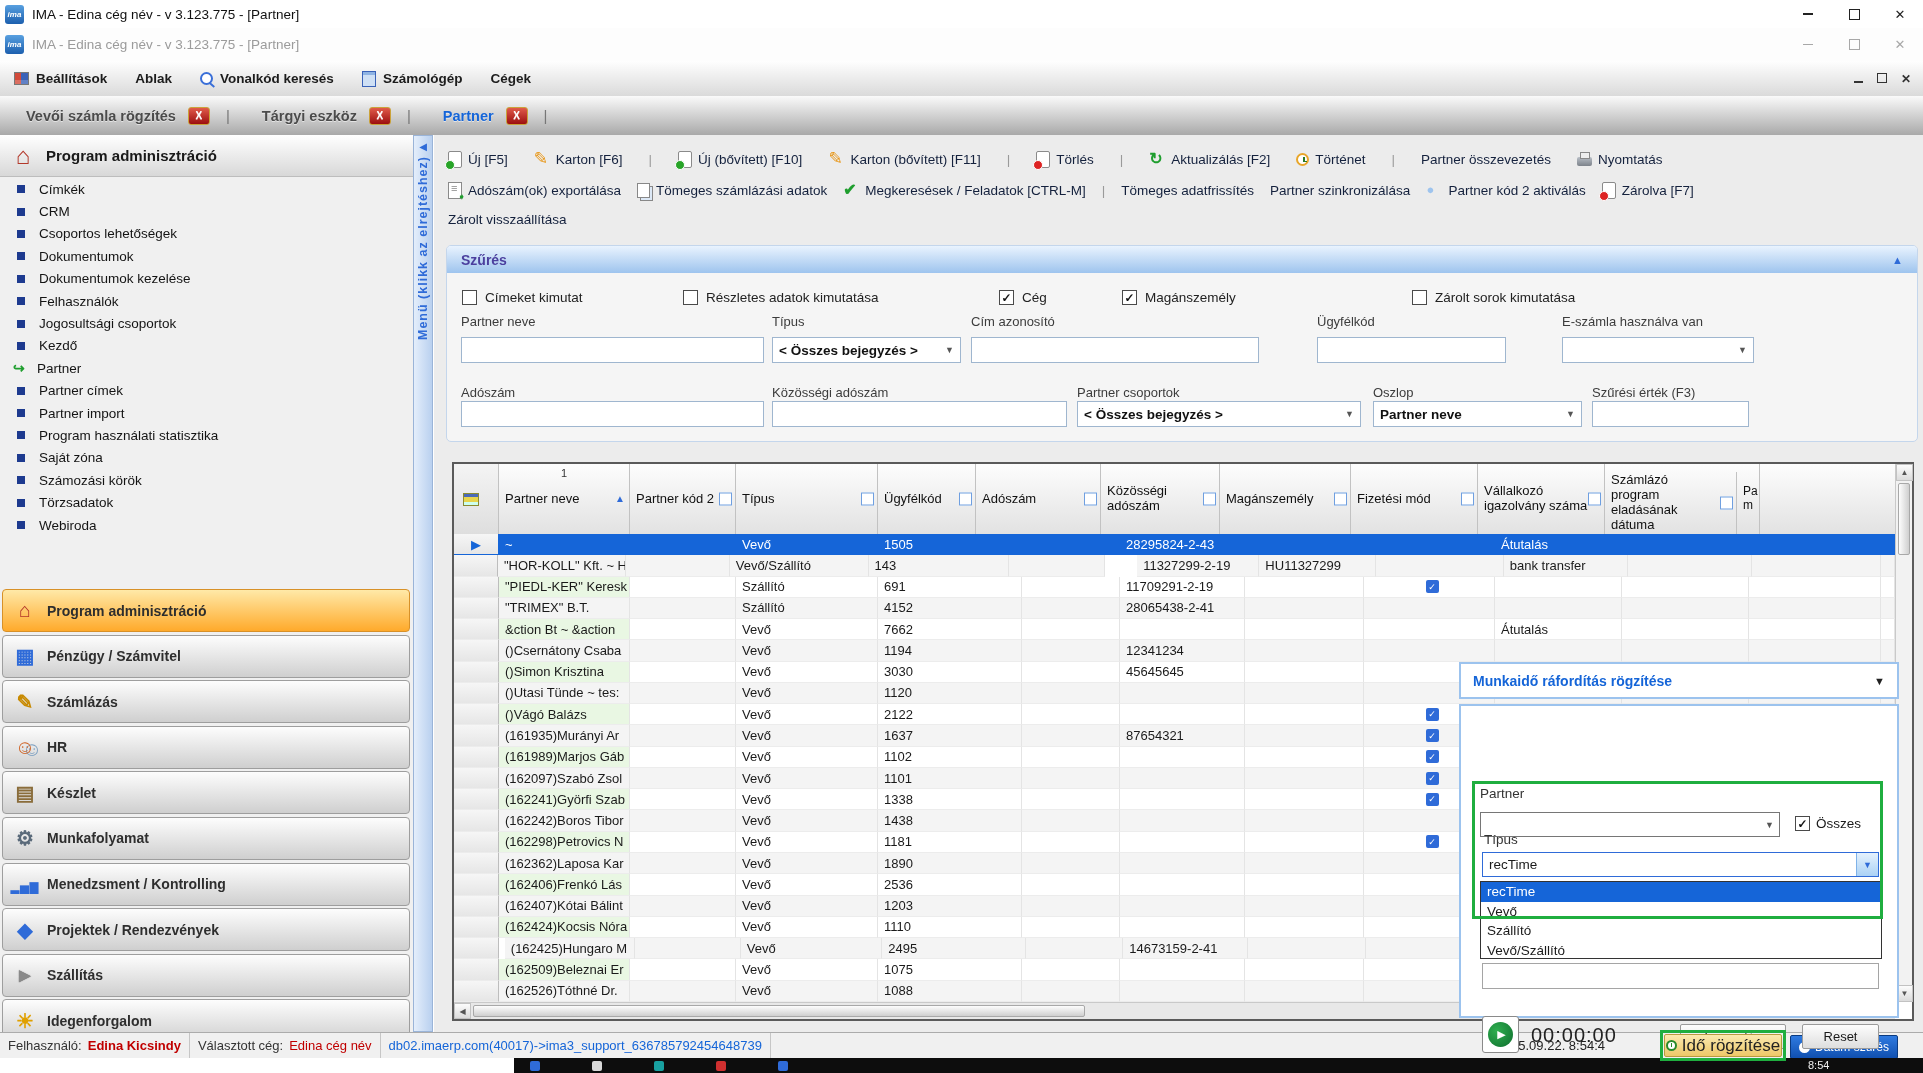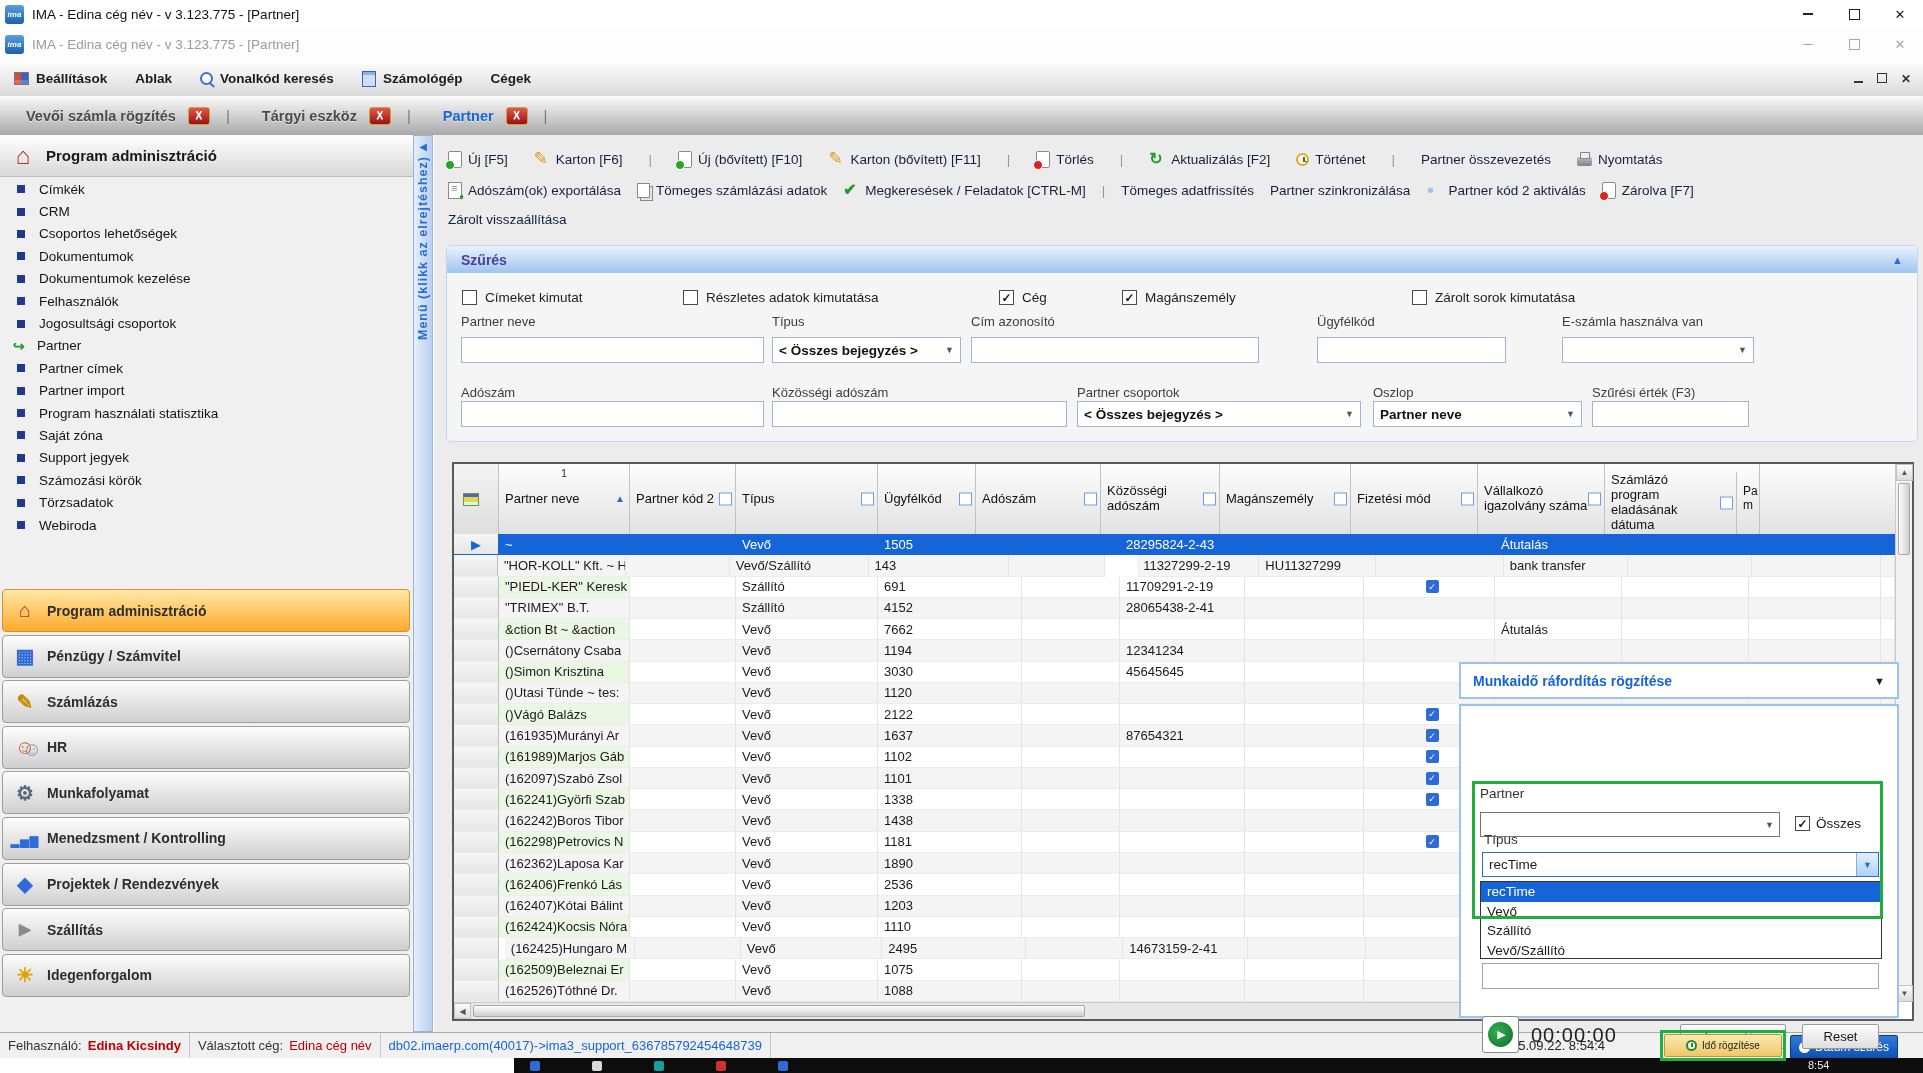--- a/index.html
+++ b/index.html
@@ -171,21 +171,21 @@
   .statusbar{position:absolute;left:0;top:1032px;width:100%;height:26px;background:#f0f0f0;border-top:1px solid #ababab;
              display:flex;align-items:center;font-size:13px;color:#333;box-sizing:border-box}
   .stseg{padding:0 8px;display:flex;gap:6px;align-items:center;height:100%;border-right:1px solid #c6c6c6}
   .stuser{color:#c00000;font-weight:700}
   .stcompany{color:#c00000}
   .stconn{color:#1565d8}
   .sttime{position:absolute;right:318px;top:5px;color:#222}
   .idobox{position:absolute;left:1660px;top:-3px;width:126px;height:31px;border:3px solid #1fae3f;box-sizing:border-box;z-index:40;
           display:flex;align-items:center;justify-content:center}
   .idobtn{width:116px;height:21px;background:linear-gradient(#fbe9b0,#edc868);border:1px solid #b89a40;border-radius:2px;
-          display:flex;align-items:center;justify-content:center;gap:5px;font-size:10px;color:#222;cursor:pointer}
+          display:flex;align-items:center;justify-content:center;gap:5px;font-size:17px;color:#222;cursor:pointer}
   .sclock{width:11px;height:11px;border:2px solid #2a8a2a;border-radius:50%;box-sizing:border-box;position:relative;background:#fff;flex:none}
   .sclock::after{content:"";position:absolute;left:3px;top:1px;width:1.5px;height:3.5px;background:#2a8a2a}
   .datumbtn{position:absolute;left:1790px;top:2px;width:106px;height:22px;background:linear-gradient(#2f7ae0,#1050b0);
             border:1px solid #0a3a80;border-radius:2px;color:#fff;font-size:12px;display:flex;align-items:center;
             justify-content:center;gap:5px;cursor:pointer}
   .datumbtn .sclock{border-color:#fff}
   .datumbtn .sclock::after{background:#fff}
   .taskbar{position:absolute;left:0;top:1058px;width:100%;height:15px;background:#0d0d0d}
   .tbwhite{position:absolute;left:0;top:0;width:514px;height:15px;background:#fff}
   .tkico{position:absolute;top:3px;width:10px;height:10px;border-radius:2px}
@@ -297,43 +297,43 @@
           <span>Dokumentumok kezelése</span>
         </div>
         <div class="sitem">
           <span class="sbullet"></span>
           <span>Felhasználók</span>
         </div>
         <div class="sitem">
           <span class="sbullet"></span>
           <span>Jogosultsági csoportok</span>
         </div>
+        <div class="sitem">
+          <span class="sbullet"></span>
+          <span>Kezdő</span>
+        </div>
         <div class="sitem sel">
           <span class="sbullet"></span>
           <span>Partner</span>
         </div>
         <div class="sitem">
           <span class="sbullet"></span>
           <span>Partner címek</span>
         </div>
         <div class="sitem">
           <span class="sbullet"></span>
           <span>Partner import</span>
         </div>
         <div class="sitem">
           <span class="sbullet"></span>
           <span>Program használati statisztika</span>
         </div>
         <div class="sitem">
           <span class="sbullet"></span>
           <span>Saját zóna</span>
-        </div>
-        <div class="sitem">
-          <span class="sbullet"></span>
-          <span>Support jegyek</span>
         </div>
         <div class="sitem">
           <span class="sbullet"></span>
           <span>Számozási körök</span>
         </div>
         <div class="sitem">
           <span class="sbullet"></span>
           <span>Törzsadatok</span>
         </div>
         <div class="sitem">
@@ -350,20 +350,24 @@
           <span class="mi mi-calculator"></span>
           <span>Pénzügy / Számvitel</span>
         </div>
         <div class="module">
           <span class="mi mi-invoice"></span>
           <span>Számlázás</span>
         </div>
         <div class="module">
           <span class="mi mi-people"></span>
           <span>HR</span>
+        </div>
+        <div class="module">
+          <span class="mi mi-stock"></span>
+          <span>Készlet</span>
         </div>
         <div class="module">
           <span class="mi mi-workflow"></span>
           <span>Munkafolyamat</span>
         </div>
         <div class="module">
           <span class="mi mi-chart"></span>
           <span>Menedzsment / Kontrolling</span>
         </div>
         <div class="module">

